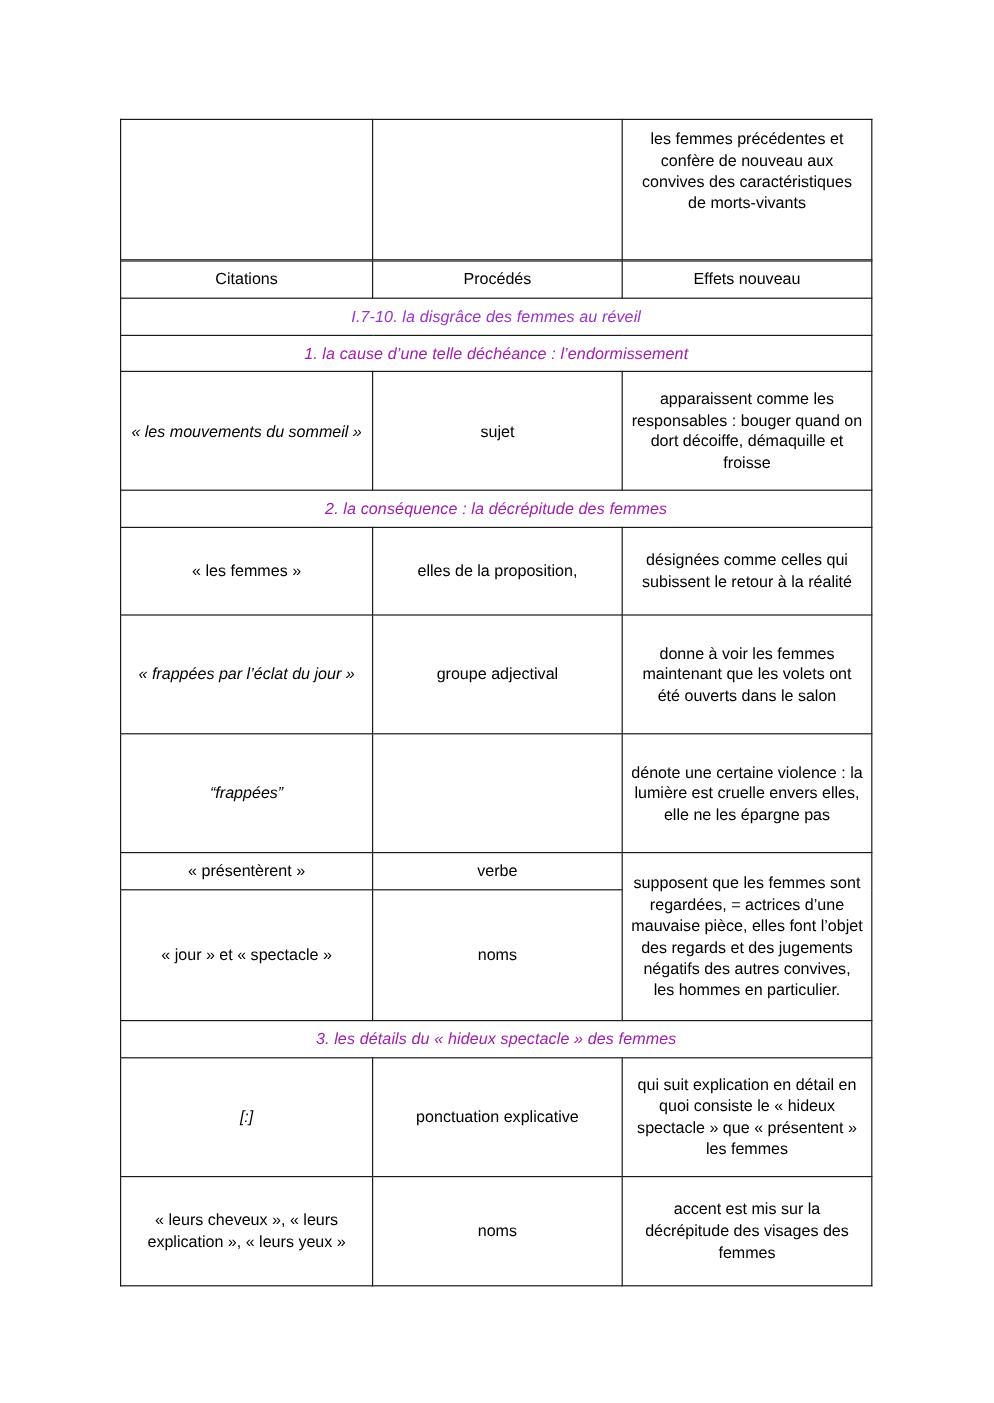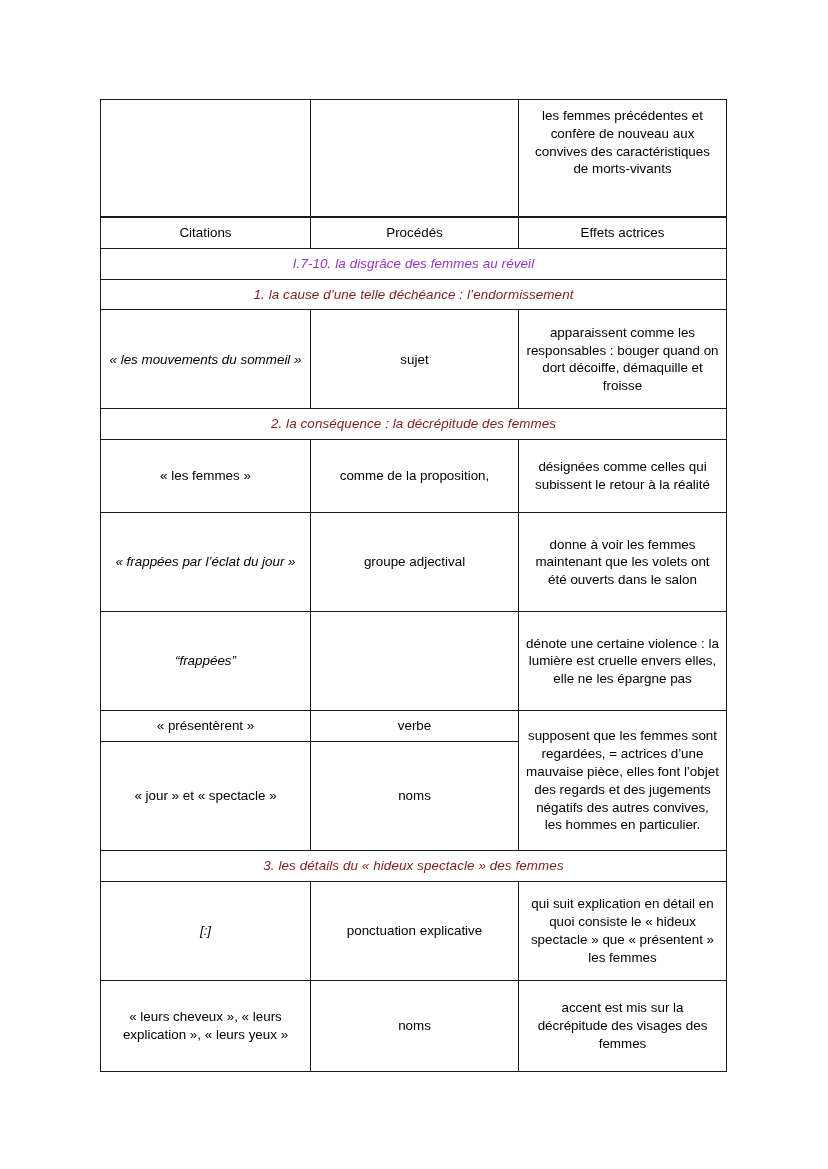--- a/index.html
+++ b/index.html
@@ -87,21 +87,21 @@
 
   td.section-band {
     text-align: left;
     font-style: italic;
     font-weight: bold;
     font-size: 13.2px;
     padding: 7px 9px;
     letter-spacing: 0.1px;
   }
   td.section-band.violet { color: #9933cc; }
-  td.section-band.magenta { color: #7f1d1d; }
+  td.section-band.magenta { color: #a21caf; }
 
   td.cell-quote,
   td.cell-proc,
   td.cell-effect {
     padding-top: 9px;
     padding-bottom: 9px;
   }
   td.tall  { height: 78px; }
   td.tall2 { height: 86px; font-style: italic; }
   td.tall3 { height: 96px; }
@@ -133,21 +133,21 @@
       <colgroup>
         <col class="c1">
           <col class="c2">
           <col class="c3">
       </colgroup>
       <tbody>
 
         <tr class="header-row">
           <td>Citations</td>
           <td>Procédés</td>
-          <td>Effets actrices</td>
+          <td>Effets nouveau</td>
         </tr>
 
         <tr>
           <td colspan="3" class="section-band violet">I.7-10. la disgrâce des femmes au réveil</td>
         </tr>
 
         <tr>
           <td colspan="3" class="section-band magenta">1. la cause d’une telle déchéance : l’endormissement</td>
         </tr>
 
@@ -156,21 +156,21 @@
           <td class="cell-proc">sujet</td>
           <td class="cell-effect">apparaissent comme les responsables : bouger quand on dort décoiffe, démaquille et froisse</td>
         </tr>
 
         <tr>
           <td colspan="3" class="section-band magenta">2. la conséquence : la décrépitude des femmes</td>
         </tr>
 
         <tr>
           <td class="cell-quote tall4">« les femmes »</td>
-          <td class="cell-proc">comme de la proposition,</td>
+          <td class="cell-proc">elles de la proposition,</td>
           <td class="cell-effect">désignées comme celles qui subissent le retour à la réalité</td>
         </tr>
 
         <tr>
           <td class="cell-quote tall2">« frappées par l’éclat du jour »</td>
           <td class="cell-proc">groupe adjectival</td>
           <td class="cell-effect">donne à voir les femmes maintenant que les volets ont été ouverts dans le salon</td>
         </tr>
 
         <tr>

